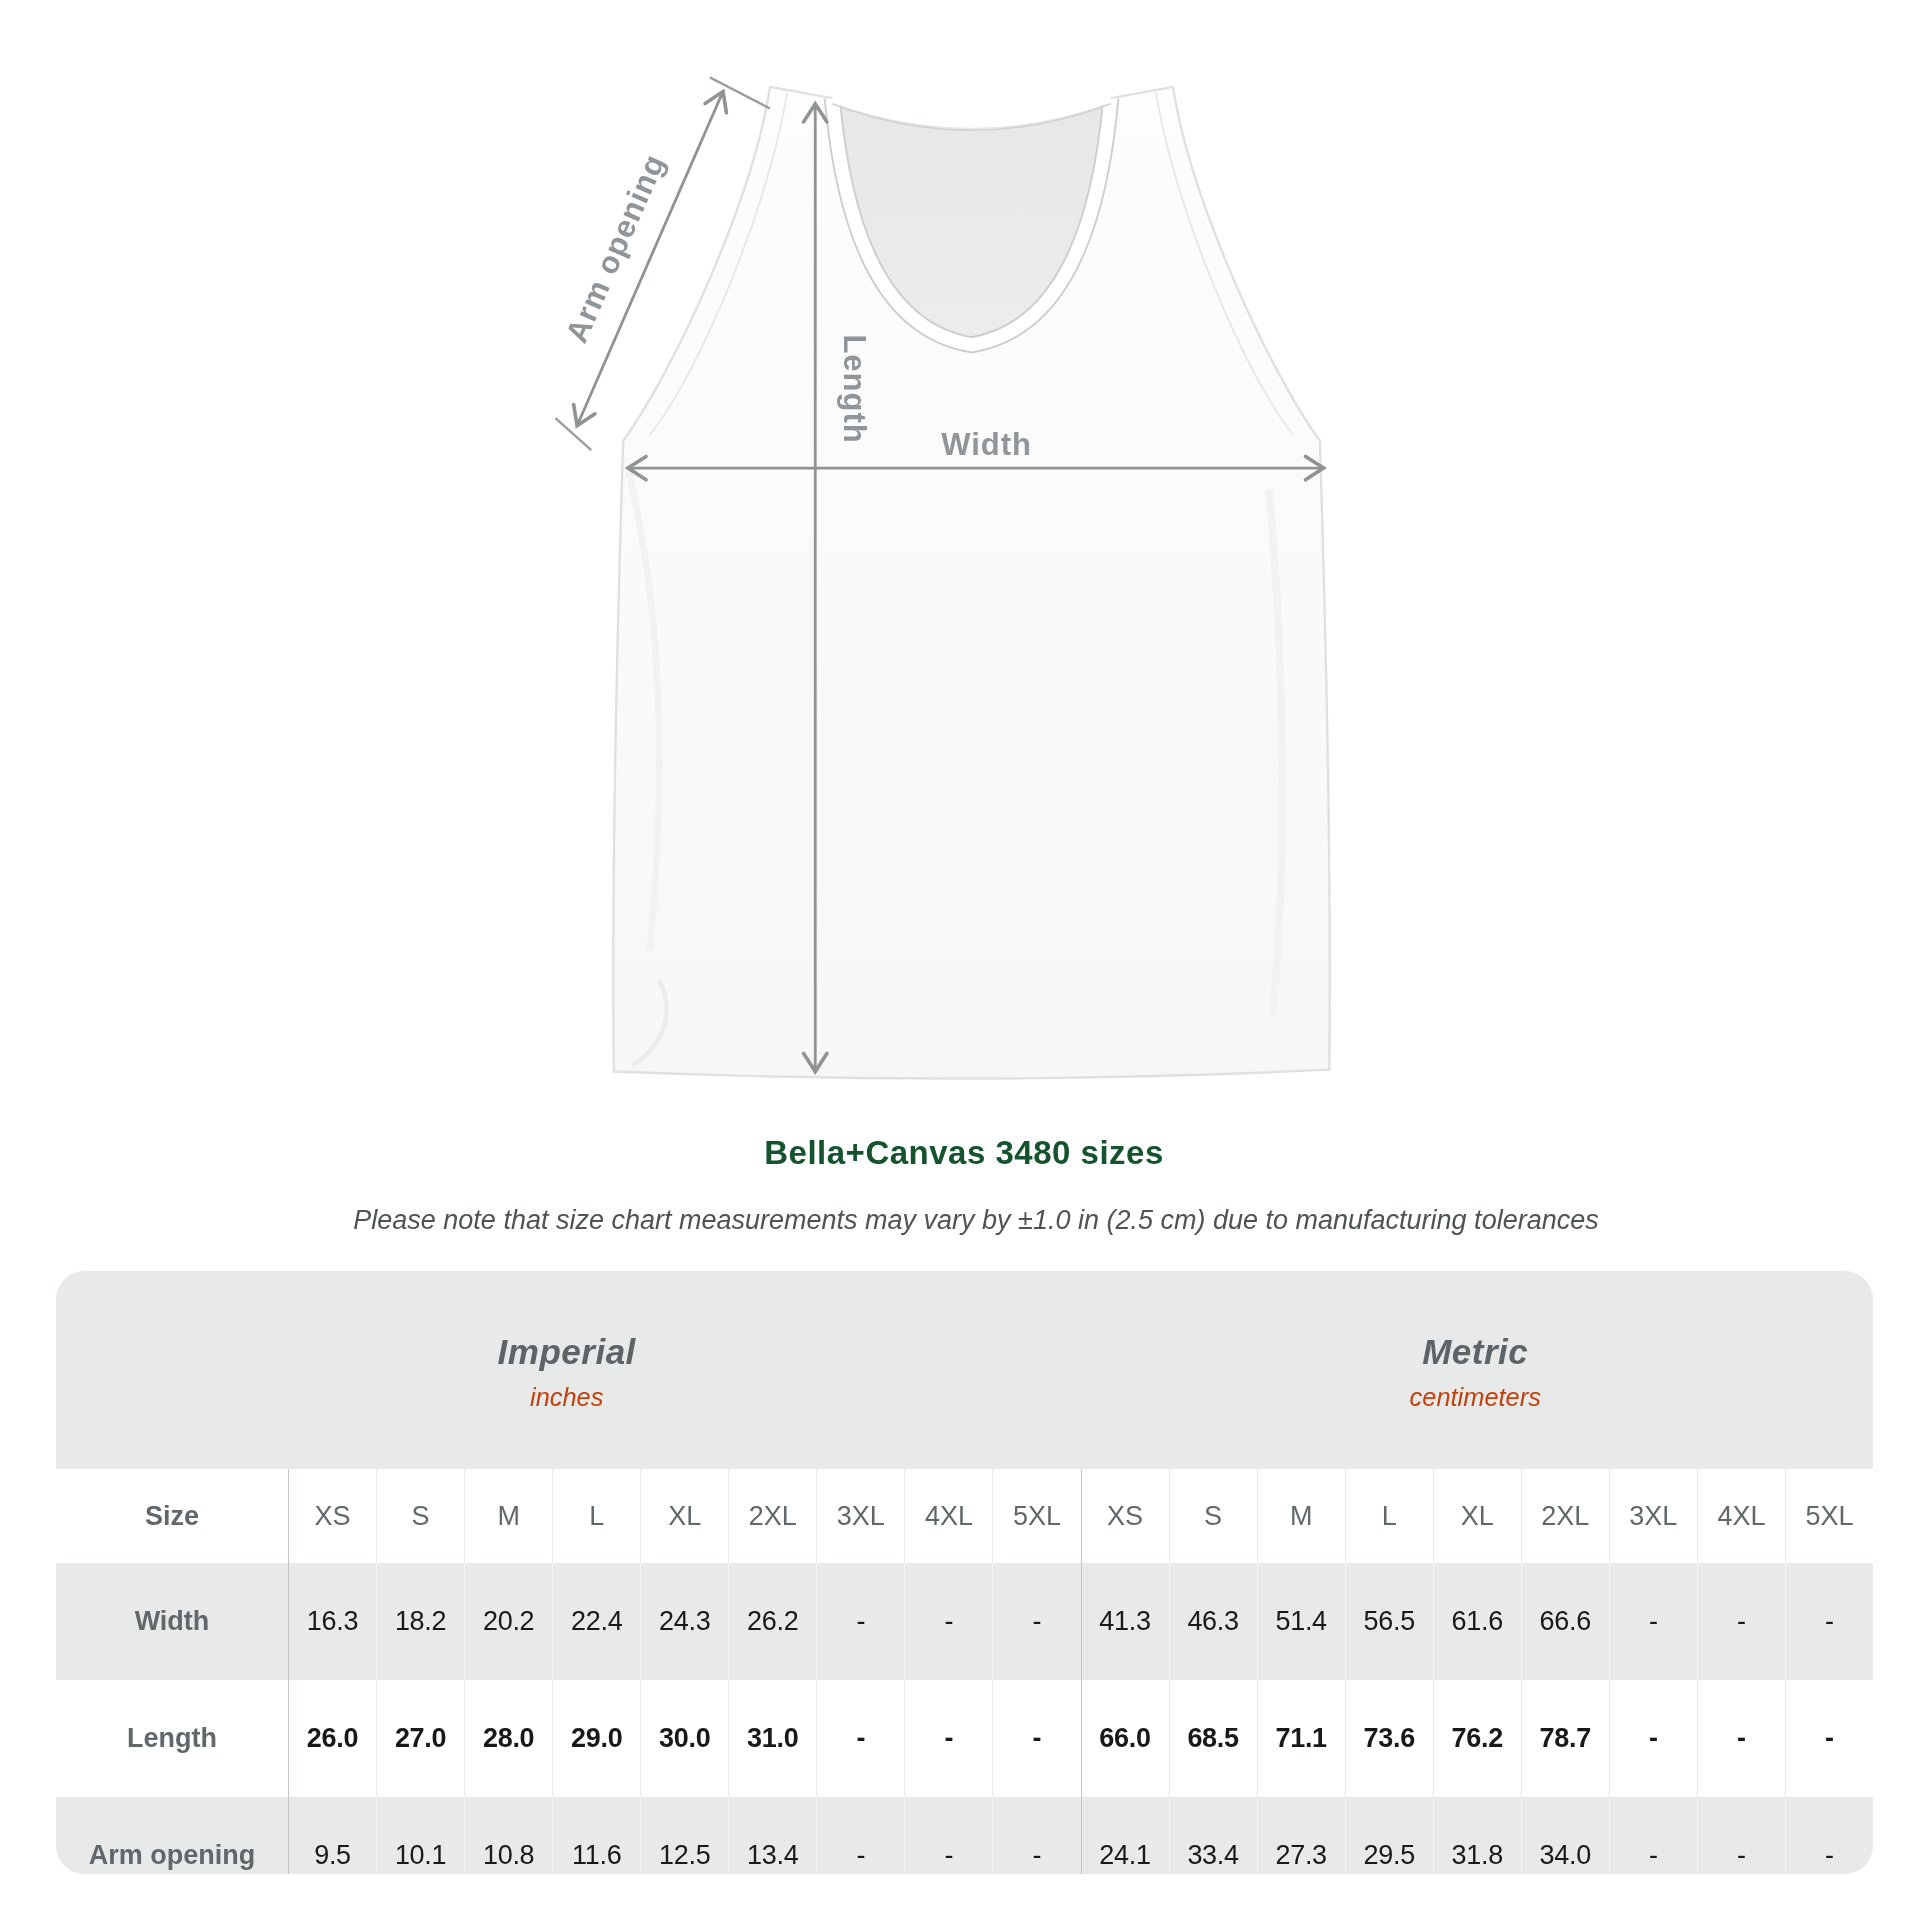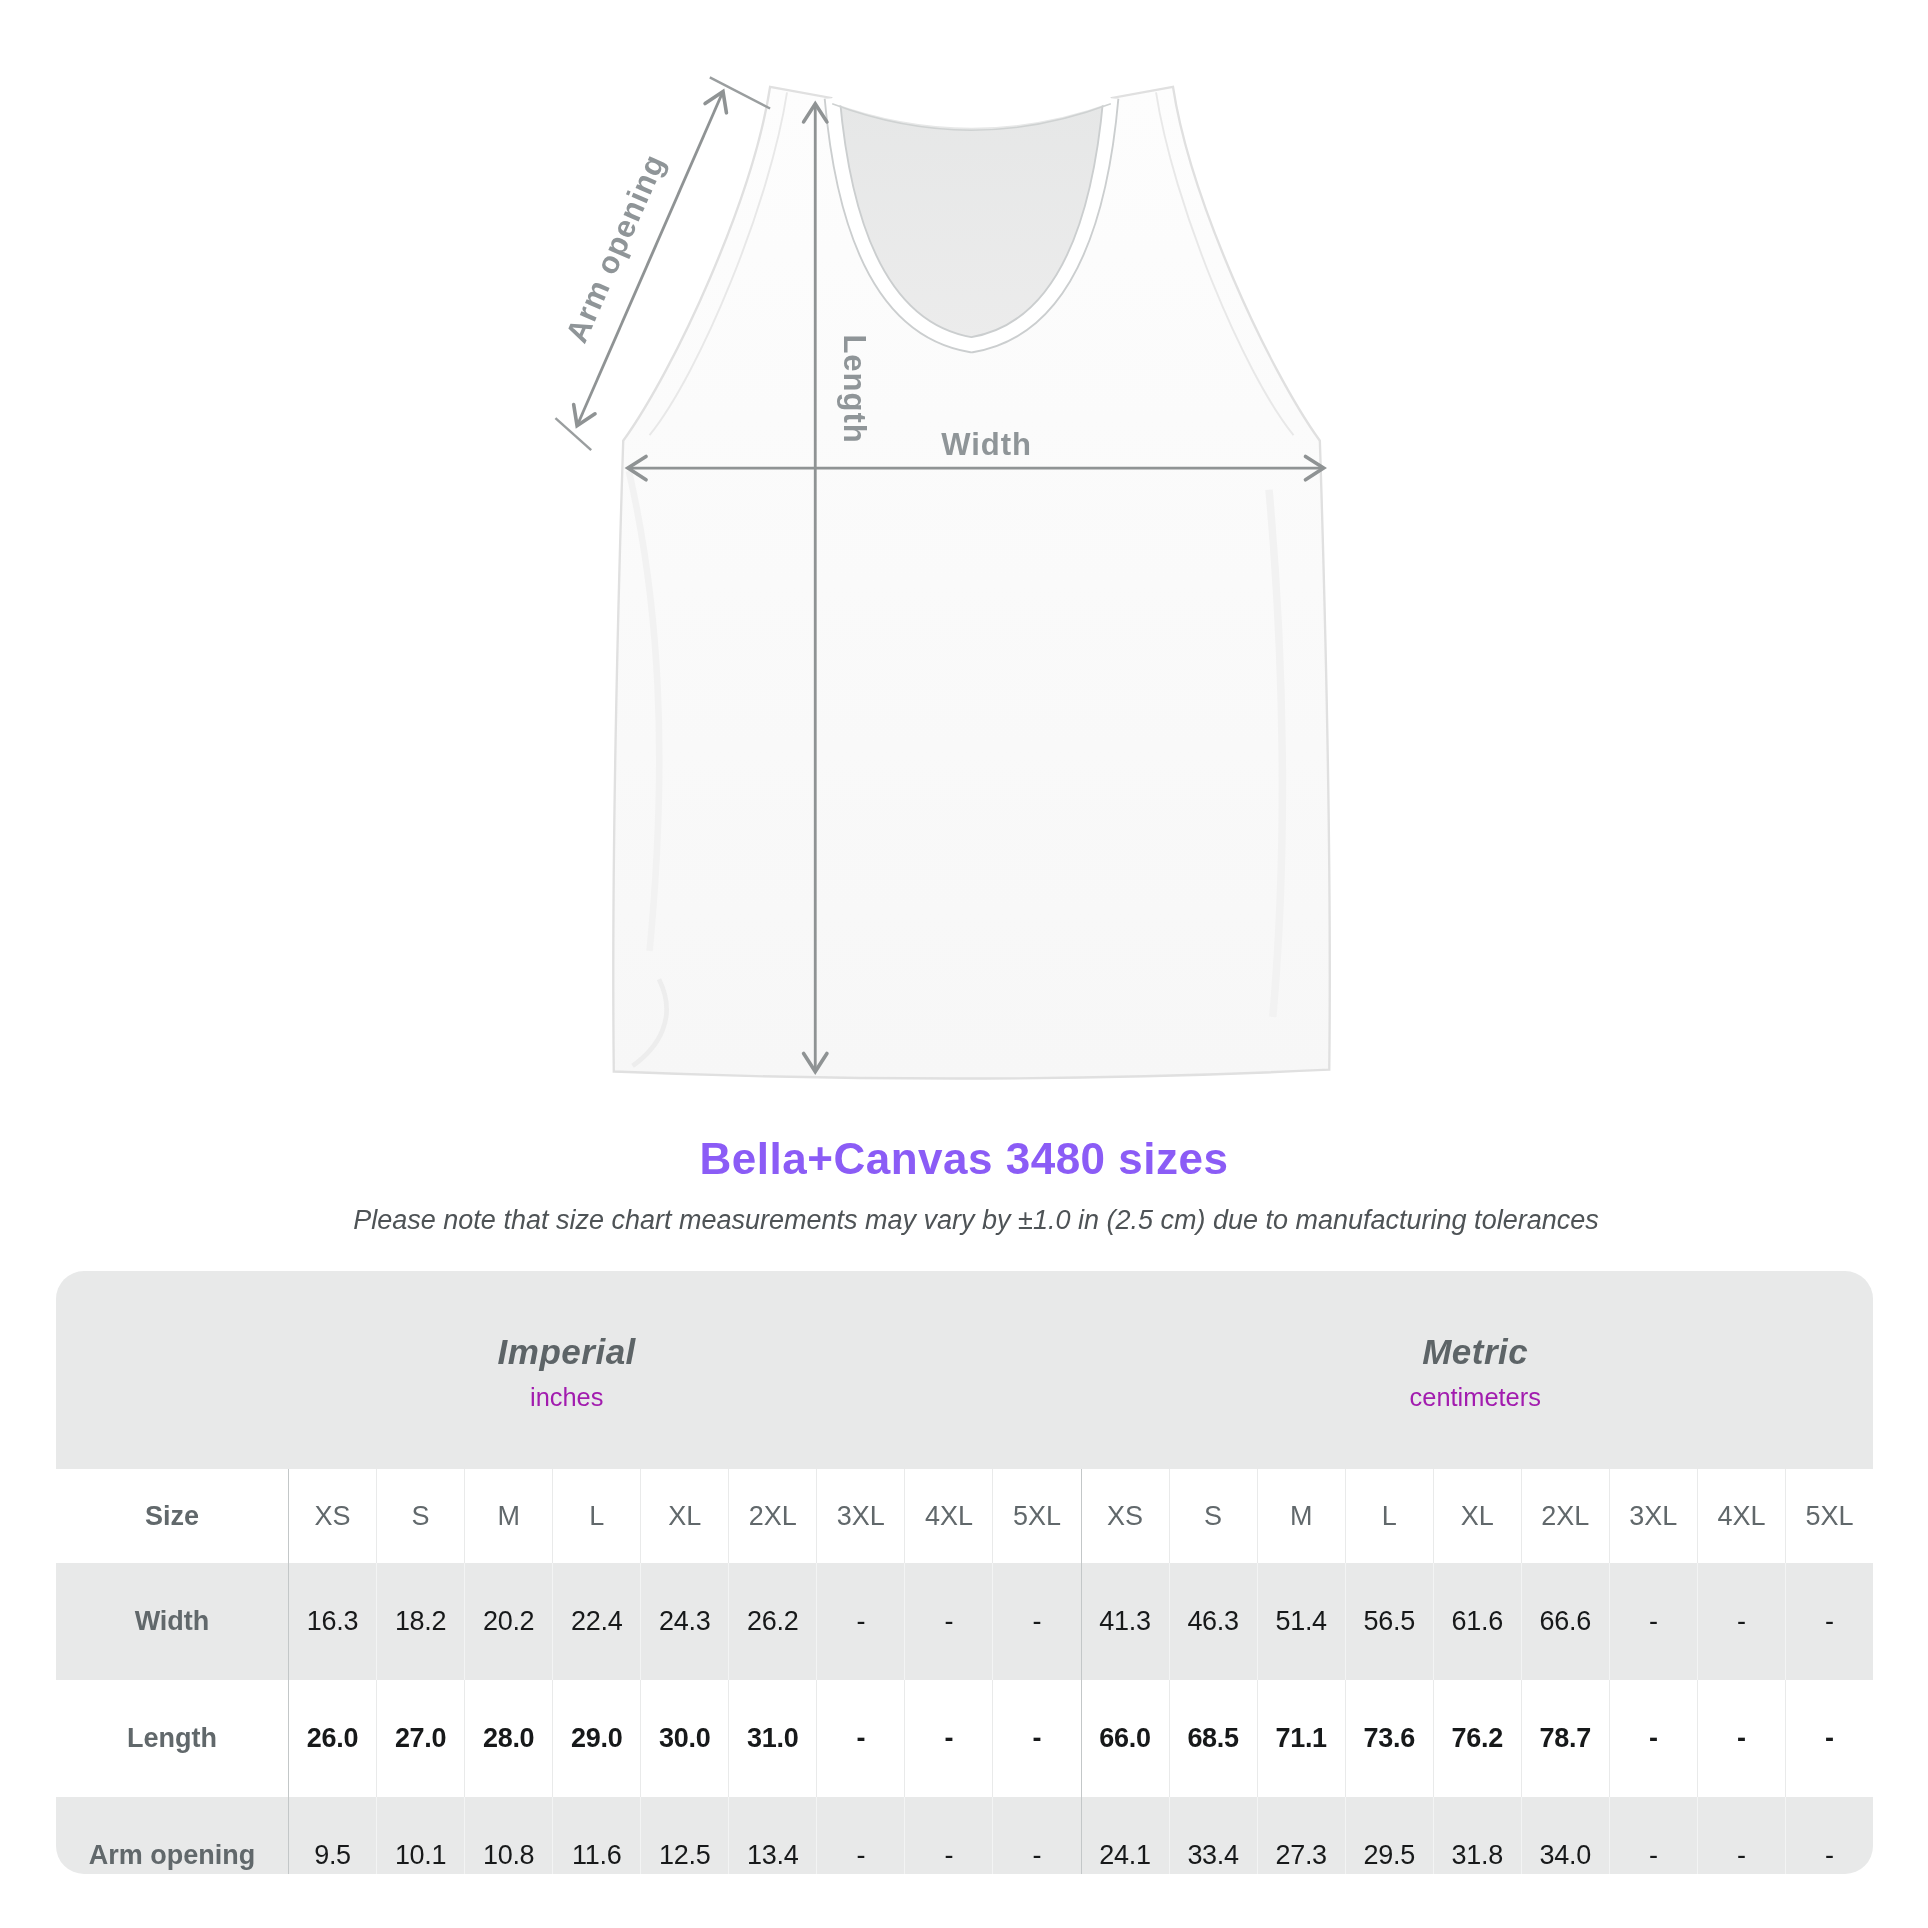--- a/index.html
+++ b/index.html
@@ -5,32 +5,32 @@
   html,body{margin:0;padding:0;background:#ffffff;}
   body{width:1928px;height:1928px;font-family:"Liberation Sans",sans-serif;-webkit-font-smoothing:antialiased;}
   .page{position:relative;width:1928px;height:1928px;background:#fff;overflow:hidden;}
 
   .illustration{position:absolute;top:0;left:0;width:1928px;height:1116px;display:block;}
   .dim-line{stroke:#8f9394;stroke-width:3;fill:none;}
   .dim-tick{stroke:#9a9e9f;stroke-width:2.6;fill:none;}
   .dim-label{font-family:"Liberation Sans",sans-serif;font-size:33px;font-weight:700;fill:#8f9598;letter-spacing:1px;}
 
   .title{position:absolute;top:1134px;left:0;width:100%;margin:0;text-align:center;
-         font-size:44px;font-weight:700;color:#8b5cf6;letter-spacing:0.5px;}
+         font-size:33px;font-weight:700;color:#14532d;letter-spacing:0.5px;}
   .subtitle{position:absolute;top:1205px;left:0;width:100%;margin:0;text-align:center;
          font-size:27px;font-style:italic;color:#4e5356;padding-left:12px;}
 
   .card{position:absolute;top:1271px;left:56px;width:1817px;height:603px;border-radius:28px;
         overflow:hidden;background:#fff;}
   .unit-row{display:flex;height:198px;background:#e8e9e9;}
   .unit-cell{display:flex;flex-direction:column;align-items:center;justify-content:center;gap:11.3px;padding-top:3.8px;}
   .unit-cell.imp{width:1022px;}
   .unit-cell.met{width:796px;text-align:center;}
   .unit-label{font-size:35px;font-weight:700;font-style:italic;color:#5d6467;letter-spacing:0.5px;}
-  .unit-sub{font-size:25.4px;color:#a21caf;}
+  .unit-sub{font-size:25.4px;font-style:italic;color:#c2410c;}
 
   .grid{display:grid;grid-template-columns:232px repeat(18,1fr);grid-template-rows:94px 117px 117px 117px;height:444px;}
   .row{display:contents;}
   .cell{display:flex;align-items:center;justify-content:center;font-size:27px;color:#17191a;letter-spacing:-0.3px;}
   .row-white .cell{background:#ffffff;font-weight:bold;}
   .row-gray  .cell{background:#e8e9e9;}
   .cell.d{border-left:0.9px solid #e9eaea;}
   .row-gray .cell.d{border-left-color:#f3f4f4;}
   .cell.strong{border-left:1.9px solid #c3c7c8;}
   .row-gray .cell.strong{border-left:1.9px solid #c3c7c8;}

